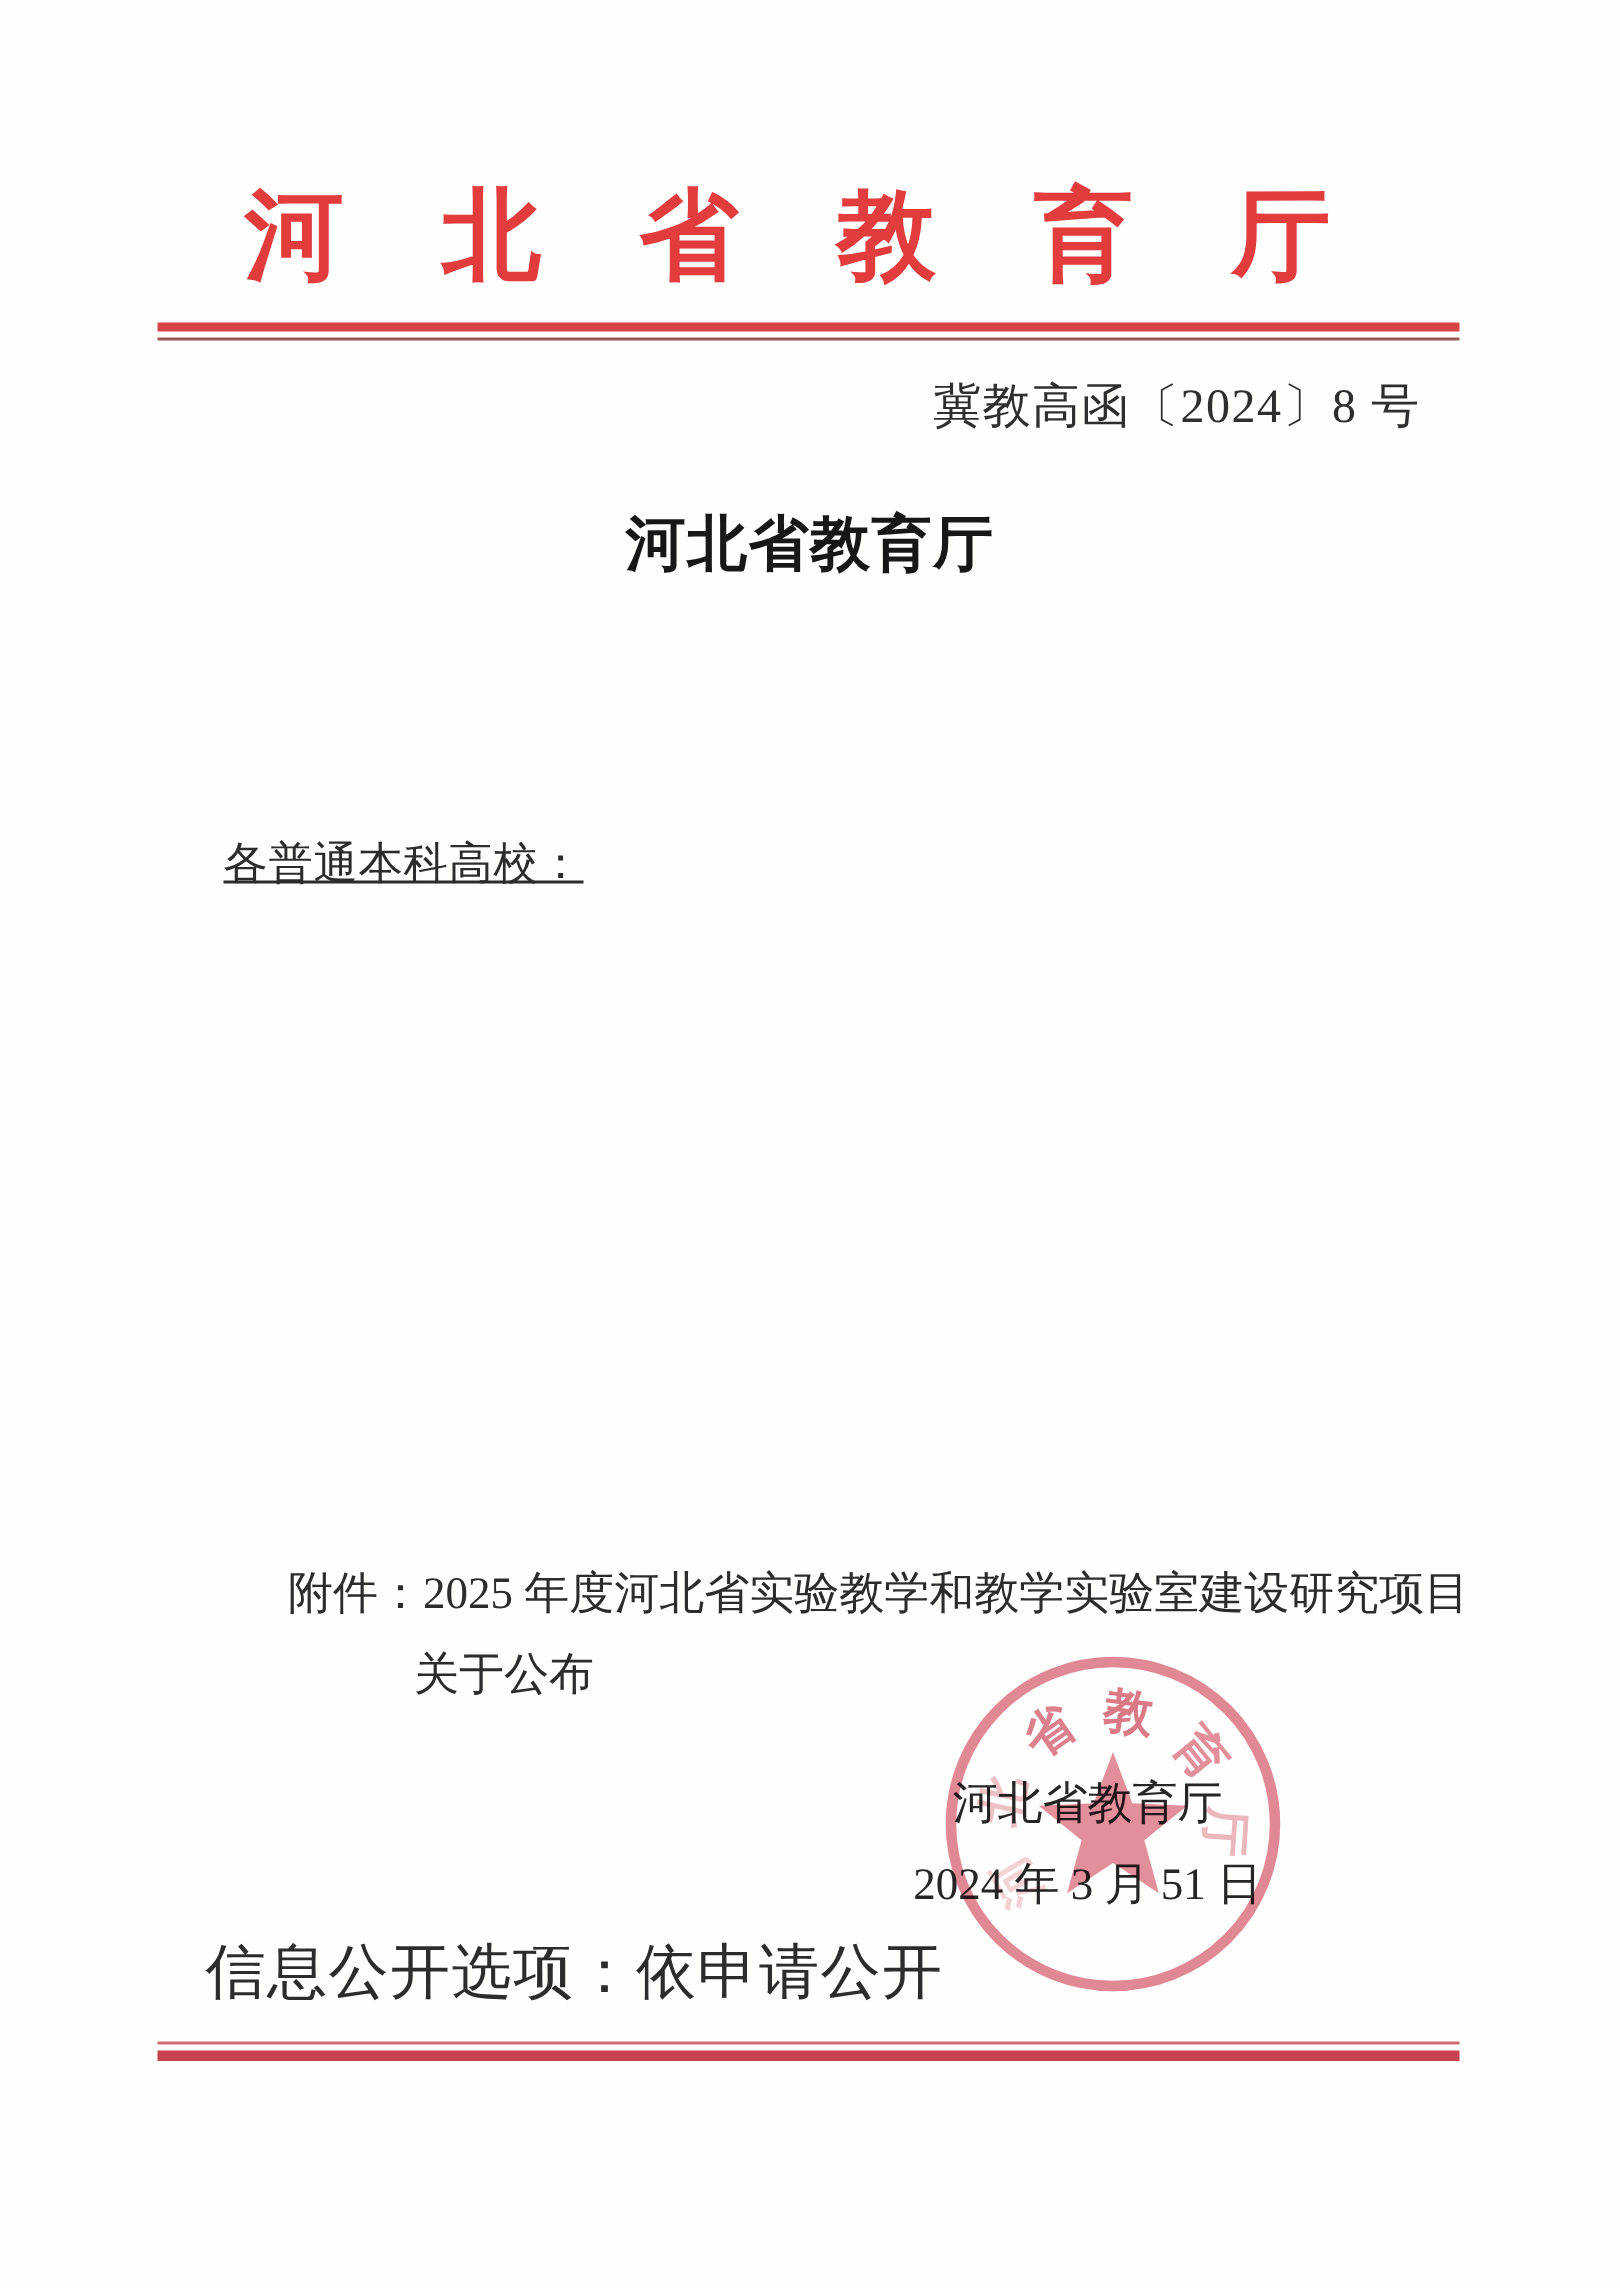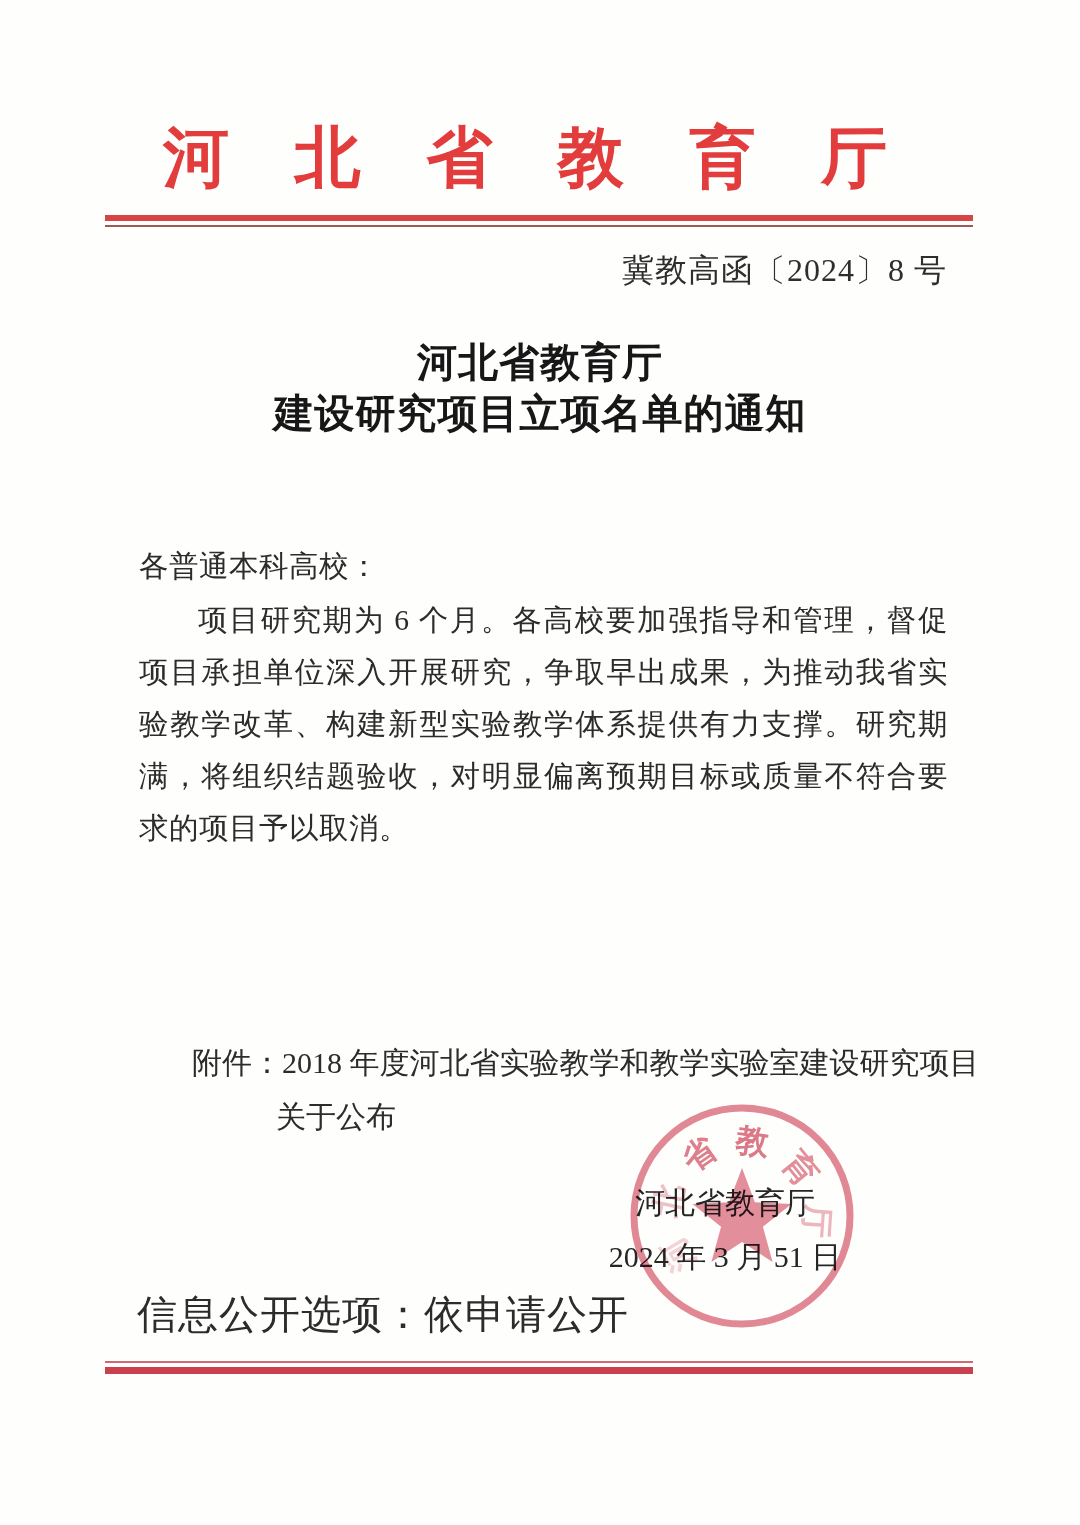--- a/index.html
+++ b/index.html
@@ -59,21 +59,21 @@
   .body-text {
     position: absolute;
     top: 538px; left: 137px;
     width: 813px;
     font-size: 29.5px;
     line-height: 52px;
     color: #2c2c2c;
     text-align: justify;
     letter-spacing: 0.5px;
   }
-  .body-text p { text-indent: 2em; margin: 2px; }
+  .body-text p { text-indent: 2em; margin: 12px; text-decoration: underline; }
   .body-text .salutation { text-indent: 0; }
 
   .attachment {
     position: absolute;
     top: 1036px; left: 192px;
     font-size: 30px;
     line-height: 54px;
     color: #2c2c2c;
   }
   .attachment .att-line2 { margin-left: 84px; }
@@ -127,30 +127,28 @@
       <span>厅</span>
     </div>
 
   <div class="rule rule-top-thick"></div>
   <div class="rule rule-top-thin"></div>
 
   <div class="doc-number">冀教高函〔2024〕8 号</div>
 
   <div class="doc-title">
     <div>河北省教育厅</div>
-    <div>建设研究项目立项名单的通知</div>
   </div>
 
   <div class="body-text">
     <p class="salutation">各普通本科高校：</p>
-    <p>项目研究期为 6 个月。各高校要加强指导和管理，督促项目承担单位深入开展研究，争取早出成果，为推动我省实验教学改革、构建新型实验教学体系提供有力支撑。研究期满，将组织结题验收，对明显偏离预期目标或质量不符合要求的项目予以取消。</p>
   </div>
 
   <div class="attachment">
-    <div class="att-line1">附件：2018 年度河北省实验教学和教学实验室建设研究项目</div>
+    <div class="att-line1">附件：2025 年度河北省实验教学和教学实验室建设研究项目</div>
     <div class="att-line2">关于公布</div>
   </div>
 
   <div class="signature">
     <div>河北省教育厅</div>
     <div>2024 年 3 月 51 日</div>
   </div>
 
   <svg class="seal" viewBox="0 0 232 232">
     <circle cx="116" cy="116" r="108" fill="none" stroke-width="7" opacity="0.75" stroke="#d34f62"></circle>

